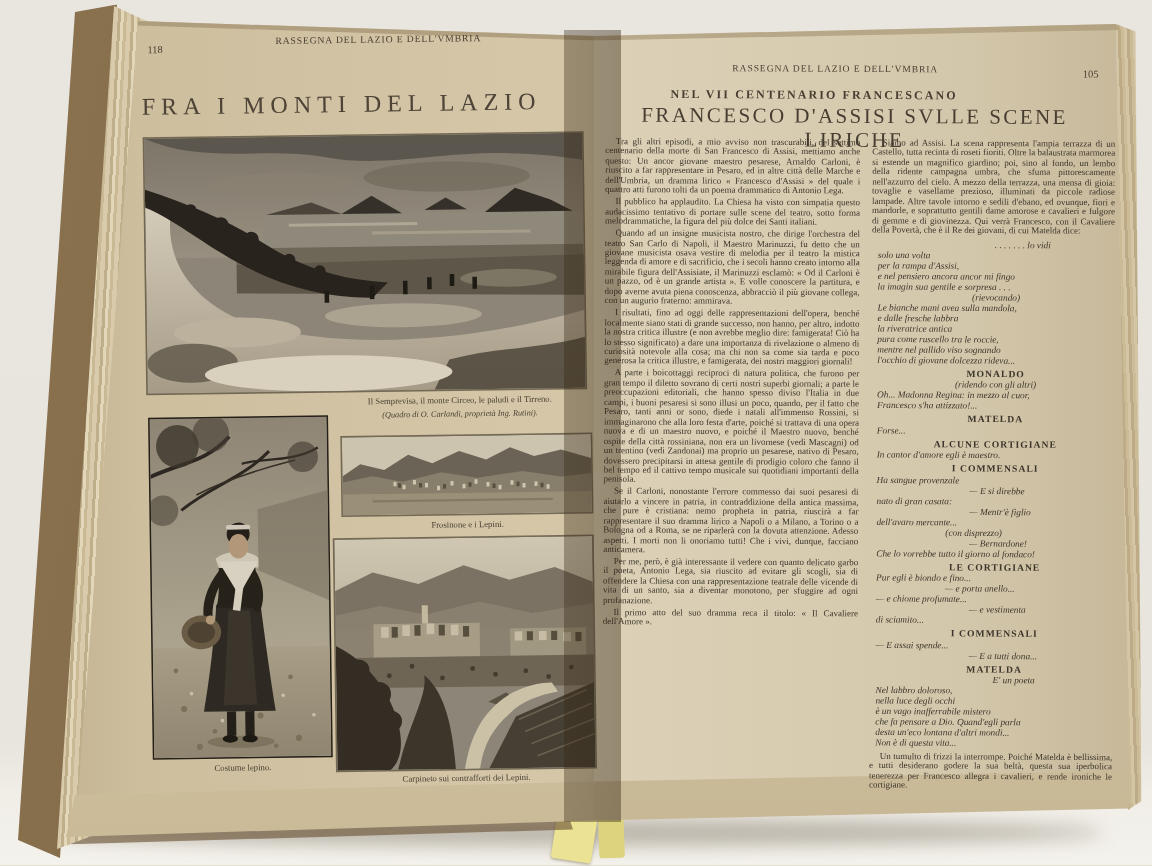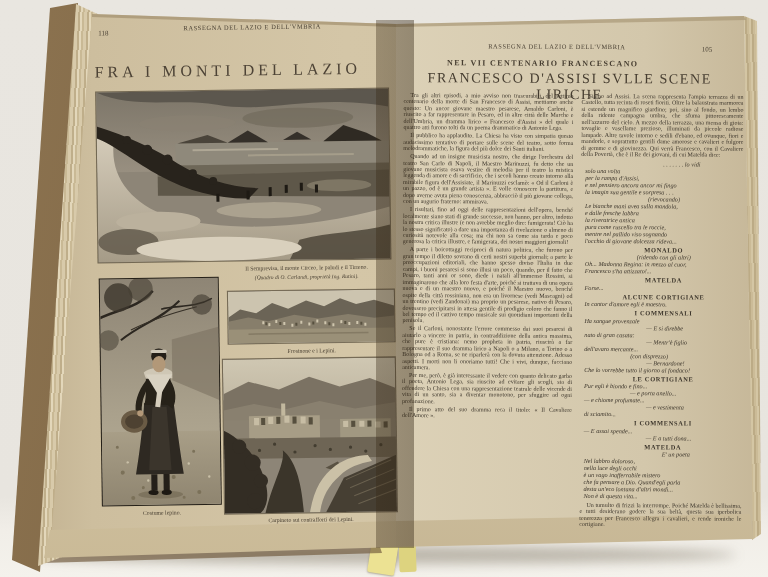--- a/index.html
+++ b/index.html
@@ -40,21 +40,21 @@
   
   .left-content{position:absolute;left:62px;top:14px;width:330px;height:536px;
        transform:rotate(-0.8deg);transform-origin:top left;z-index:6;color:#3a332a;}
   .right-content{position:absolute;left:398px;top:16px;width:350px;height:530px;
        transform:rotate(0.3deg);transform-origin:top left;z-index:6;color:#3a332a;}
   .running{position:absolute;font-size:6.4px;letter-spacing:.6px;color:#4a4134;text-align:center;}
   .pagenum{position:absolute;font-size:7px;color:#4a4134;}
   .lp-running{left:60px;top:12px;width:260px;}
   .lp-pagenum{left:36px;top:16px;}
   .rp-running{left:9px;top:26px;width:300px;}
-  .rp-pagenum{left:304px;top:28px;}
+  .rp-pagenum{left:324px;top:28px;}
   .lp-title{position:absolute;left:0;top:50px;width:330px;margin:0;text-align:center;
        font-size:16px;font-weight:400;letter-spacing:4px;color:#4d4336;}
   .rp-kicker{position:absolute;left:0;top:42px;width:290px;text-align:center;
        font-size:8px;font-weight:700;letter-spacing:1.4px;color:#473e31;}
   .rp-title{position:absolute;left:0;top:54px;width:344px;margin:0;text-align:center;
        font-size:14px;font-weight:400;letter-spacing:1.6px;color:#473e31;}
 
   .ph{position:absolute;overflow:hidden;background:#8d8577;box-shadow:0 0 0 1px rgba(40,32,20,.55);}
   .ph svg{display:block;width:100%;height:100%;}
   .ph1{left:33px;top:79px;width:292px;height:170px;}

